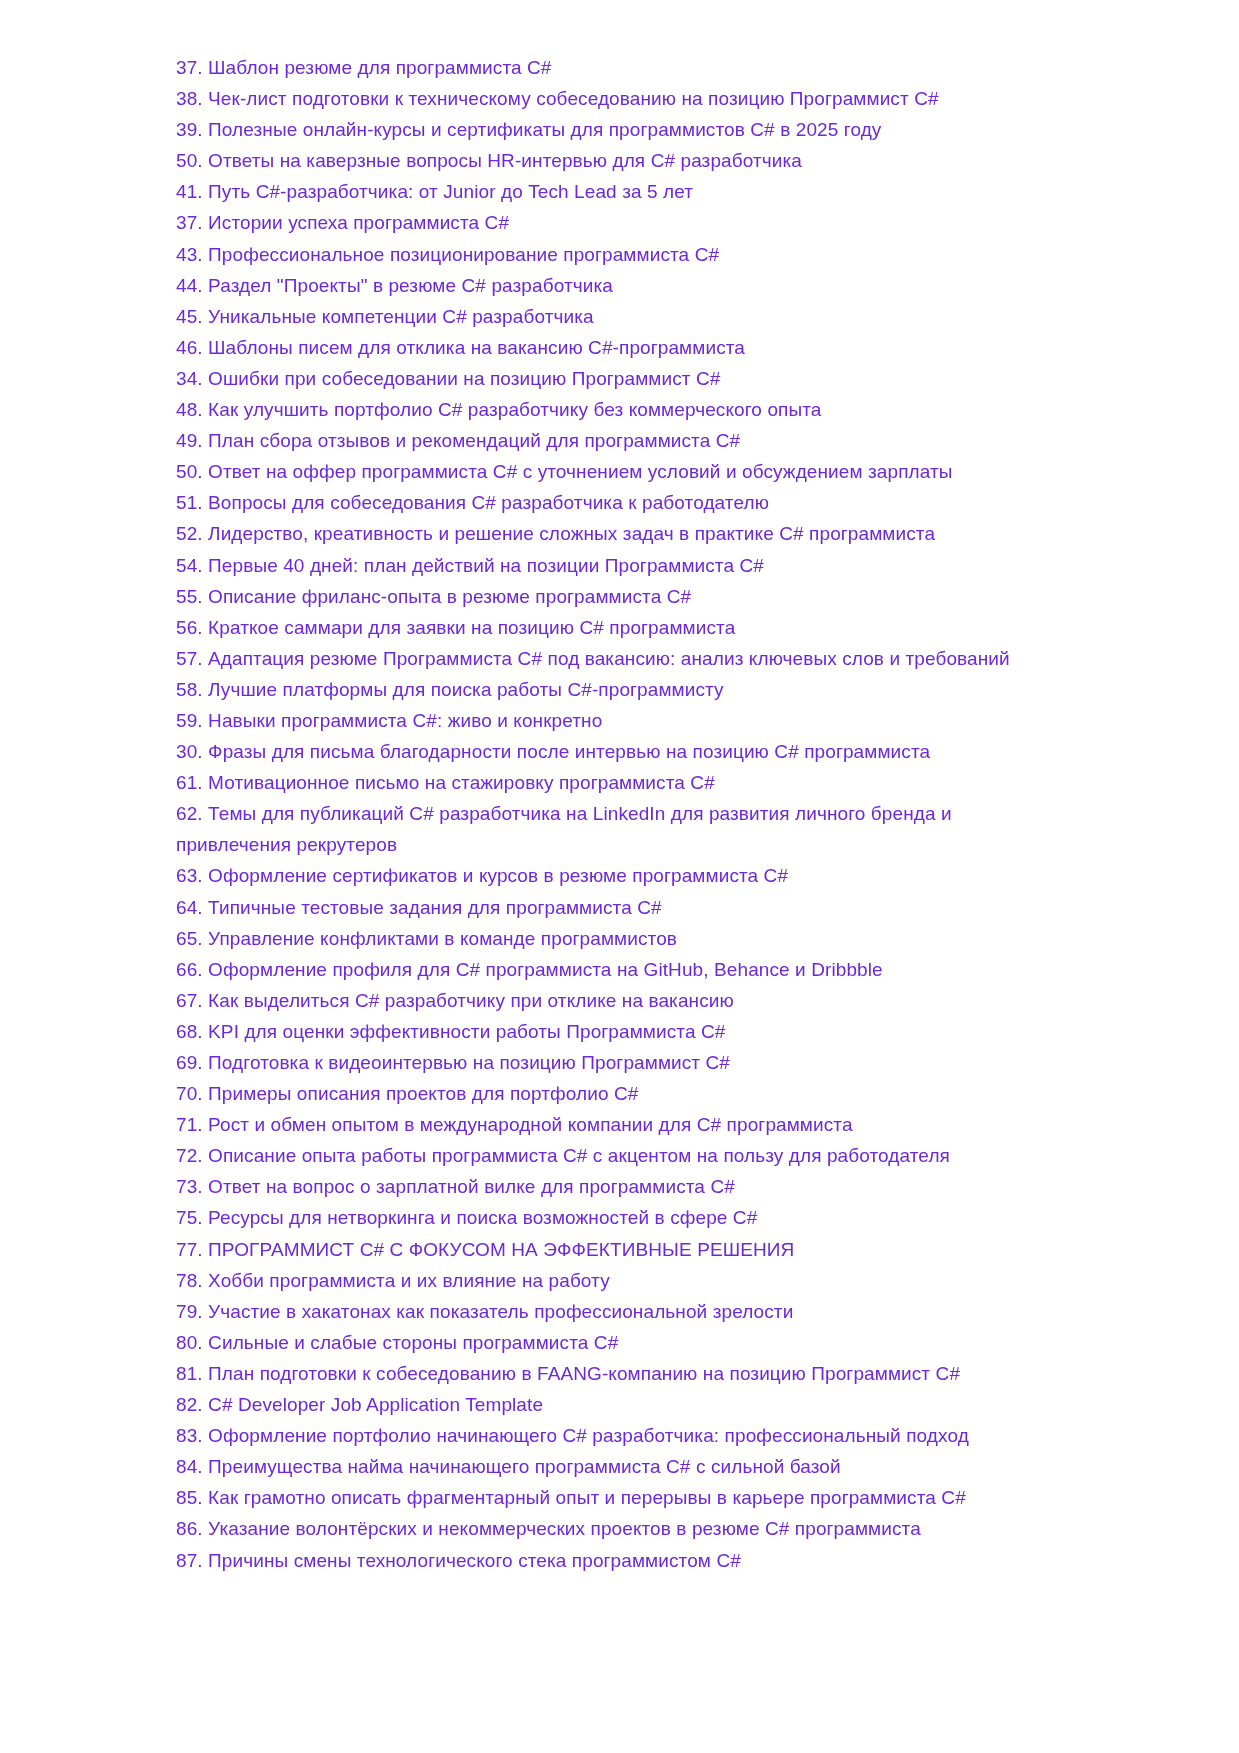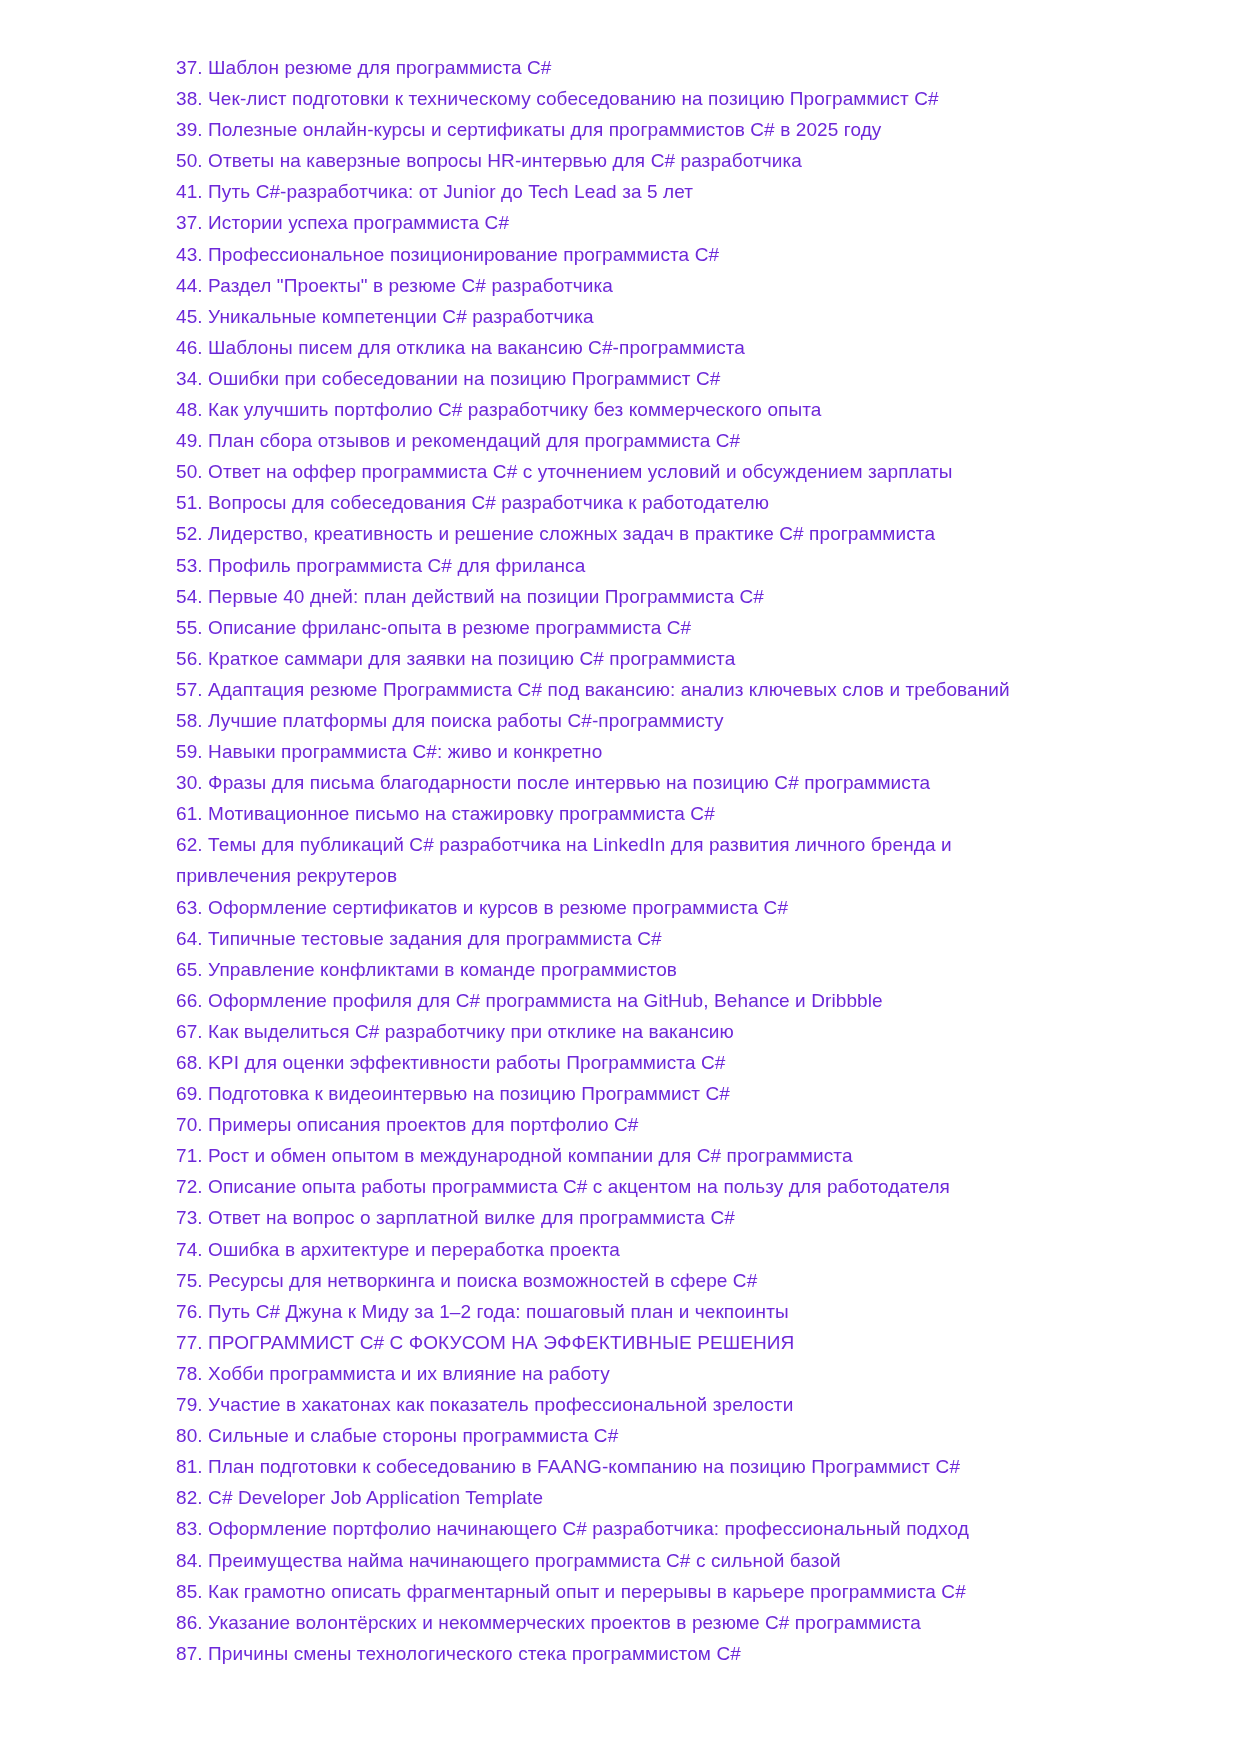--- a/index.html
+++ b/index.html
@@ -47,21 +47,20 @@
       <div class="line-item">43. Профессиональное позиционирование программиста C#</div>
       <div class="line-item">44. Раздел "Проекты" в резюме C# разработчика</div>
       <div class="line-item">45. Уникальные компетенции C# разработчика</div>
       <div class="line-item">46. Шаблоны писем для отклика на вакансию C#-программиста</div>
       <div class="line-item">34. Ошибки при собеседовании на позицию Программист C#</div>
       <div class="line-item">48. Как улучшить портфолио C# разработчику без коммерческого опыта</div>
       <div class="line-item">49. План сбора отзывов и рекомендаций для программиста C#</div>
       <div class="line-item">50. Ответ на оффер программиста C# с уточнением условий и обсуждением зарплаты</div>
       <div class="line-item">51. Вопросы для собеседования C# разработчика к работодателю</div>
       <div class="line-item">52. Лидерство, креативность и решение сложных задач в практике C# программиста</div>
-      <div class="line-item">53. Профиль программиста C# для фриланса</div>
       <div class="line-item">54. Первые 40 дней: план действий на позиции Программиста C#</div>
       <div class="line-item">55. Описание фриланс-опыта в резюме программиста C#</div>
       <div class="line-item">56. Краткое саммари для заявки на позицию C# программиста</div>
       <div class="line-item">57. Адаптация резюме Программиста C# под вакансию: анализ ключевых слов и требований</div>
       <div class="line-item">58. Лучшие платформы для поиска работы C#-программисту</div>
       <div class="line-item">59. Навыки программиста C#: живо и конкретно</div>
       <div class="line-item">30. Фразы для письма благодарности после интервью на позицию C# программиста</div>
       <div class="line-item">61. Мотивационное письмо на стажировку программиста C#</div>
       <div class="line-item">62. Темы для публикаций C# разработчика на LinkedIn для развития личного бренда и
 привлечения рекрутеров</div>
@@ -69,23 +68,21 @@
       <div class="line-item">64. Типичные тестовые задания для программиста C#</div>
       <div class="line-item">65. Управление конфликтами в команде программистов</div>
       <div class="line-item">66. Оформление профиля для C# программиста на GitHub, Behance и Dribbble</div>
       <div class="line-item">67. Как выделиться C# разработчику при отклике на вакансию</div>
       <div class="line-item">68. KPI для оценки эффективности работы Программиста C#</div>
       <div class="line-item">69. Подготовка к видеоинтервью на позицию Программист C#</div>
       <div class="line-item">70. Примеры описания проектов для портфолио C#</div>
       <div class="line-item">71. Рост и обмен опытом в международной компании для C# программиста</div>
       <div class="line-item">72. Описание опыта работы программиста C# с акцентом на пользу для работодателя</div>
       <div class="line-item">73. Ответ на вопрос о зарплатной вилке для программиста C#</div>
-      <div class="line-item">74. Ошибка в архитектуре и переработка проекта</div>
       <div class="line-item">75. Ресурсы для нетворкинга и поиска возможностей в сфере C#</div>
-      <div class="line-item">76. Путь C# Джуна к Миду за 1–2 года: пошаговый план и чекпоинты</div>
       <div class="line-item">77. ПРОГРАММИСТ C# С ФОКУСОМ НА ЭФФЕКТИВНЫЕ РЕШЕНИЯ</div>
       <div class="line-item">78. Хобби программиста и их влияние на работу</div>
       <div class="line-item">79. Участие в хакатонах как показатель профессиональной зрелости</div>
       <div class="line-item">80. Сильные и слабые стороны программиста C#</div>
       <div class="line-item">81. План подготовки к собеседованию в FAANG-компанию на позицию Программист C#</div>
       <div class="line-item">82. C# Developer Job Application Template</div>
       <div class="line-item">83. Оформление портфолио начинающего C# разработчика: профессиональный подход</div>
       <div class="line-item">84. Преимущества найма начинающего программиста C# с сильной базой</div>
       <div class="line-item">85. Как грамотно описать фрагментарный опыт и перерывы в карьере программиста C#</div>
       <div class="line-item">86. Указание волонтёрских и некоммерческих проектов в резюме C# программиста</div>

